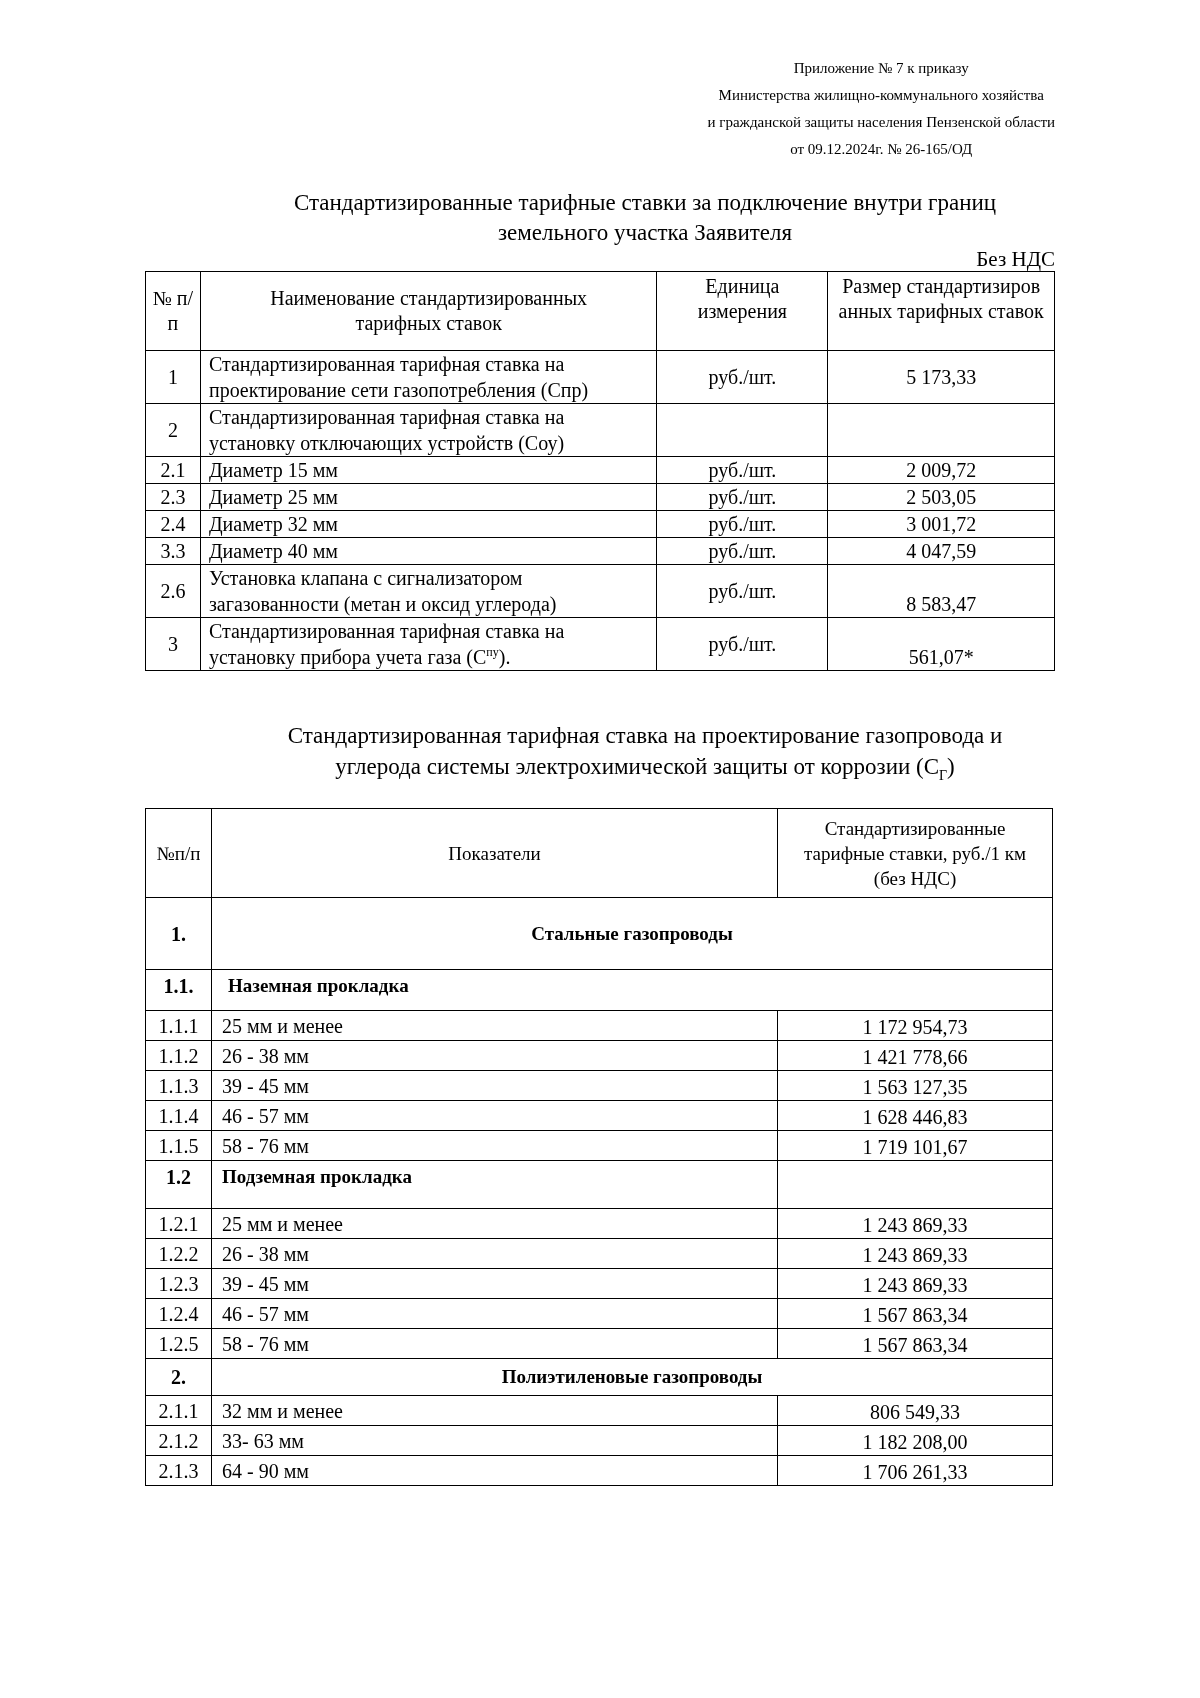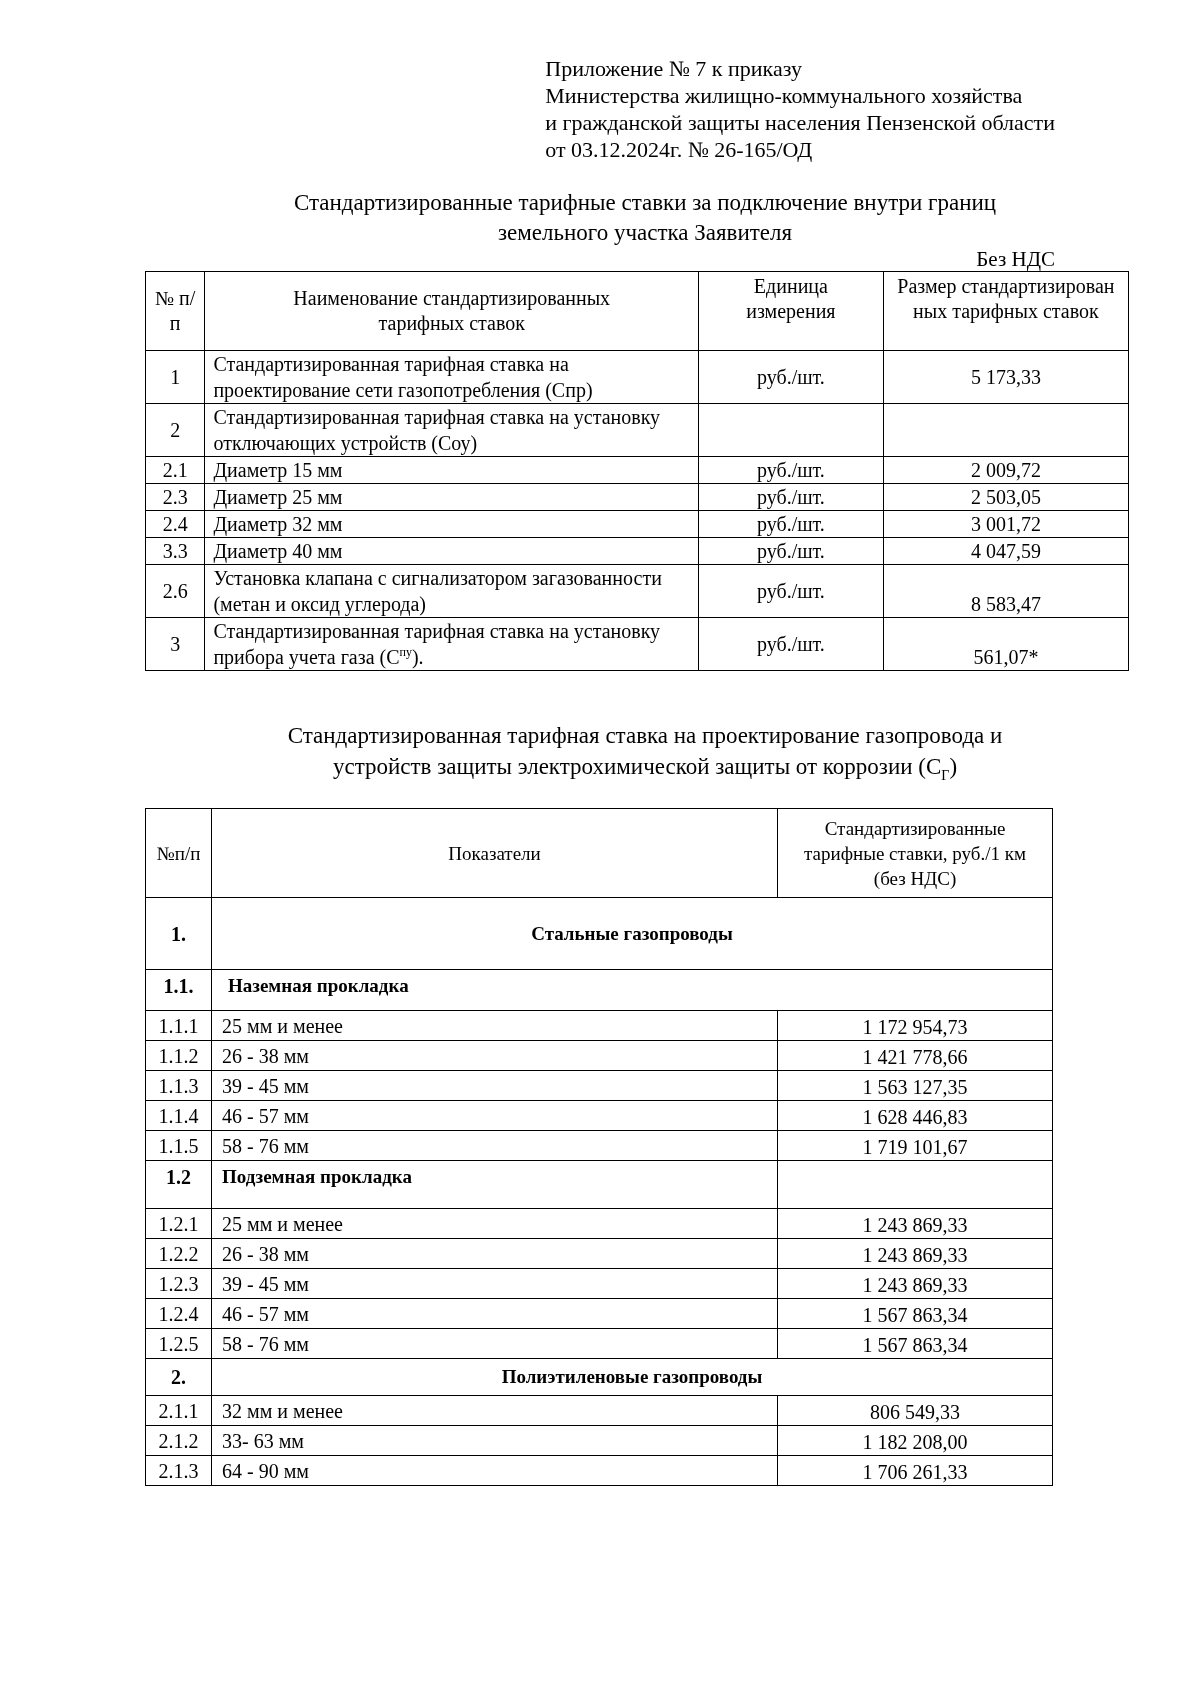--- a/index.html
+++ b/index.html
@@ -8,43 +8,43 @@
     position: relative;
     font-family: "Liberation Serif", "DejaVu Serif", serif;
     color: #000;
     font-size: 21px;
     line-height: 1.2;
   }
   .header-block {
     position: absolute;
     right: 145px;
     top: 55px;
-    text-align: left;
-    font-size: 22px;
+    text-align: center;
+    font-size: 15px;
     line-height: 27px;
   }
   .title1 {
     position: absolute;
     left: 145px;
     width: 1000px;
     top: 188px;
     text-align: center;
     font-size: 23px;
     line-height: 30px;
   }
   .vat-note {
     position: absolute;
     right: 145px;
     top: 247px;
     font-size: 21px;
     margin-left: 24px;
   }
   table { border-collapse: collapse; position: absolute; }
   td, th { border: 1.5px solid #000; font-weight: normal; vertical-align: middle; }
-  #t1 { left: 145px; top: 271px; width: 984px; }
+  #t1 { left: 145px; top: 271px; width: 910px; }
   #t1 th { text-align: center; font-size: 20px; line-height: 25px; padding: 2px 4px; }
   #t1 td { font-size: 20px; line-height: 26px; padding: 0 8px; }
   #t1 td.num { text-align: center; padding: 0 2px; }
   #t1 td.unit { text-align: center; }
   #t1 td.val { text-align: center; }
   #t1 td.val-bottom { vertical-align: bottom; }
   .title2 {
     position: absolute;
     left: 145px;
     width: 1000px;
@@ -64,21 +64,21 @@
   sup { font-size: 12px; vertical-align: super; line-height: 0; }
   sub { font-size: 14px; vertical-align: sub; line-height: 0; }
 </style>
 </head>
 <body>
 
 <div class="header-block">
   <div>Приложение № 7 к приказу</div>
   <div>Министерства жилищно-коммунального хозяйства</div>
   <div>и гражданской защиты населения Пензенской области</div>
-  <div>от 03.12.2024г. № 26-165/ОД</div>
+  <div>от 09.12.2024г. № 26-165/ОД</div>
 </div>
 
 <div class="title1">
   <div>Стандартизированные тарифные ставки за подключение внутри границ</div>
   <div>земельного участка Заявителя</div>
 </div>
 <div class="vat-note">Без НДС</div>
 
 <table id="t1">
   <colgroup>
@@ -140,21 +140,21 @@
     <td class="num">3</td>
     <td><span>Стандартизированная тарифная ставка на установку прибора учета газа (С</span><sup>пу</sup><span>).</span></td>
     <td class="unit">руб./шт.</td>
     <td class="val val-bottom">561,07*</td>
   </tr>
 </tbody>
   </table>
 
 <div class="title2">
   <div>Стандартизированная тарифная ставка на проектирование газопровода и</div>
-  <div><span>устройств защиты электрохимической защиты от коррозии (С</span><sub>Г</sub><span>)</span></div>
+  <div><span>углерода системы электрохимической защиты от коррозии (С</span><sub>Г</sub><span>)</span></div>
 </div>
 
 <table id="t2">
   <colgroup>
     <col style="width:66px">
     <col style="width:567px">
     <col style="width:275px">
   </colgroup>
   <tbody>
       <tr style="height:89px">

